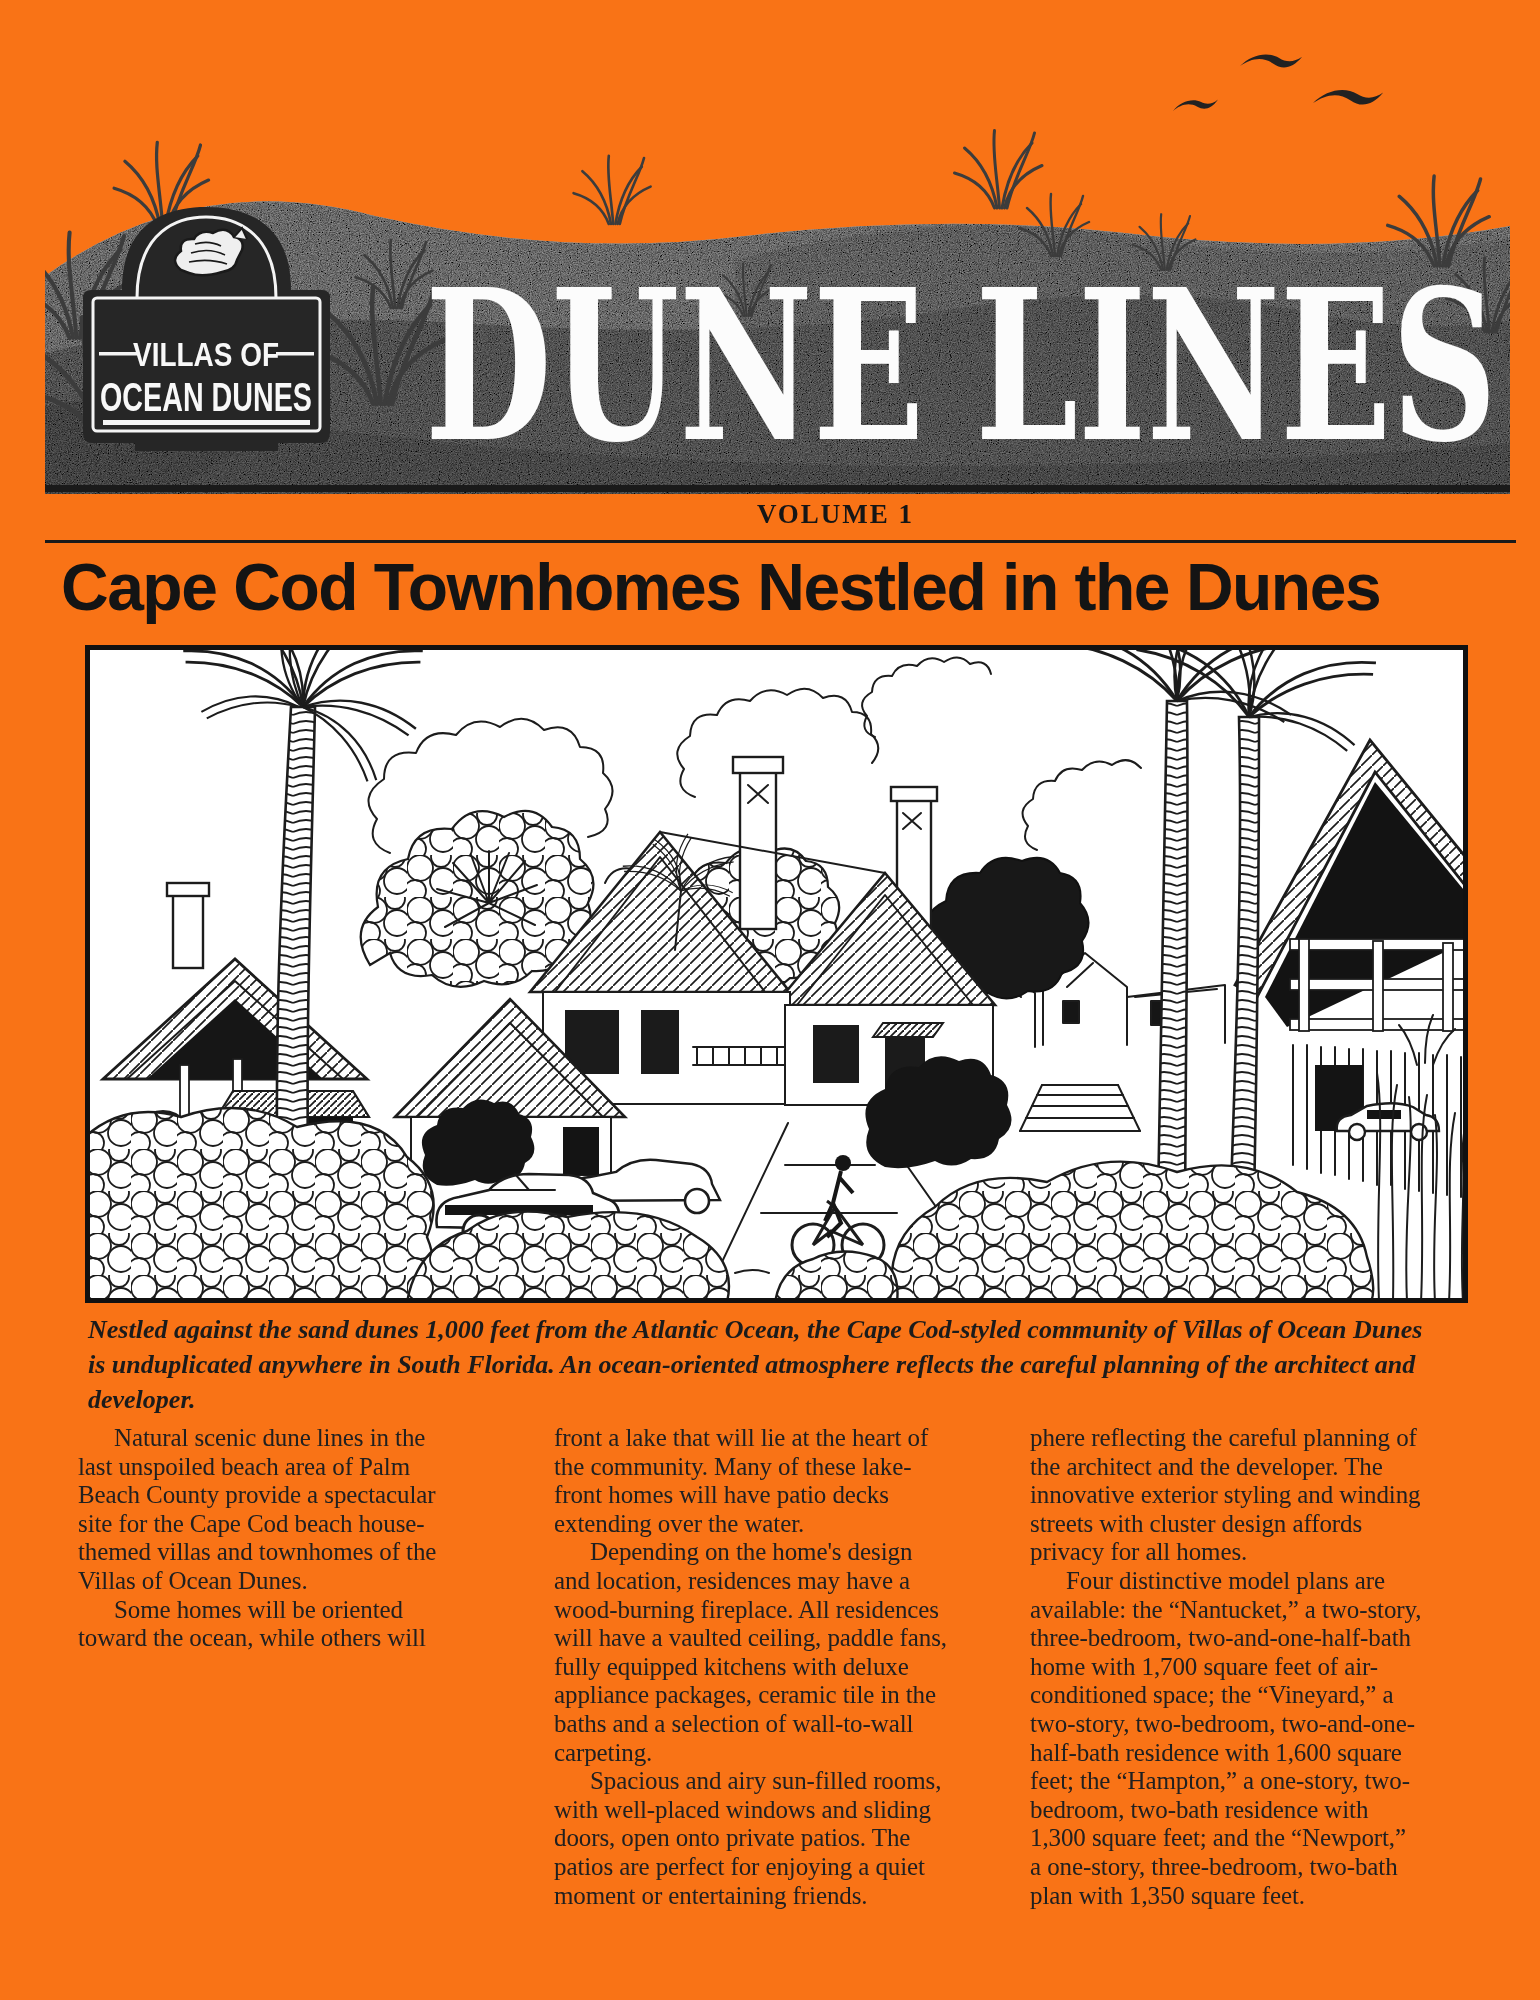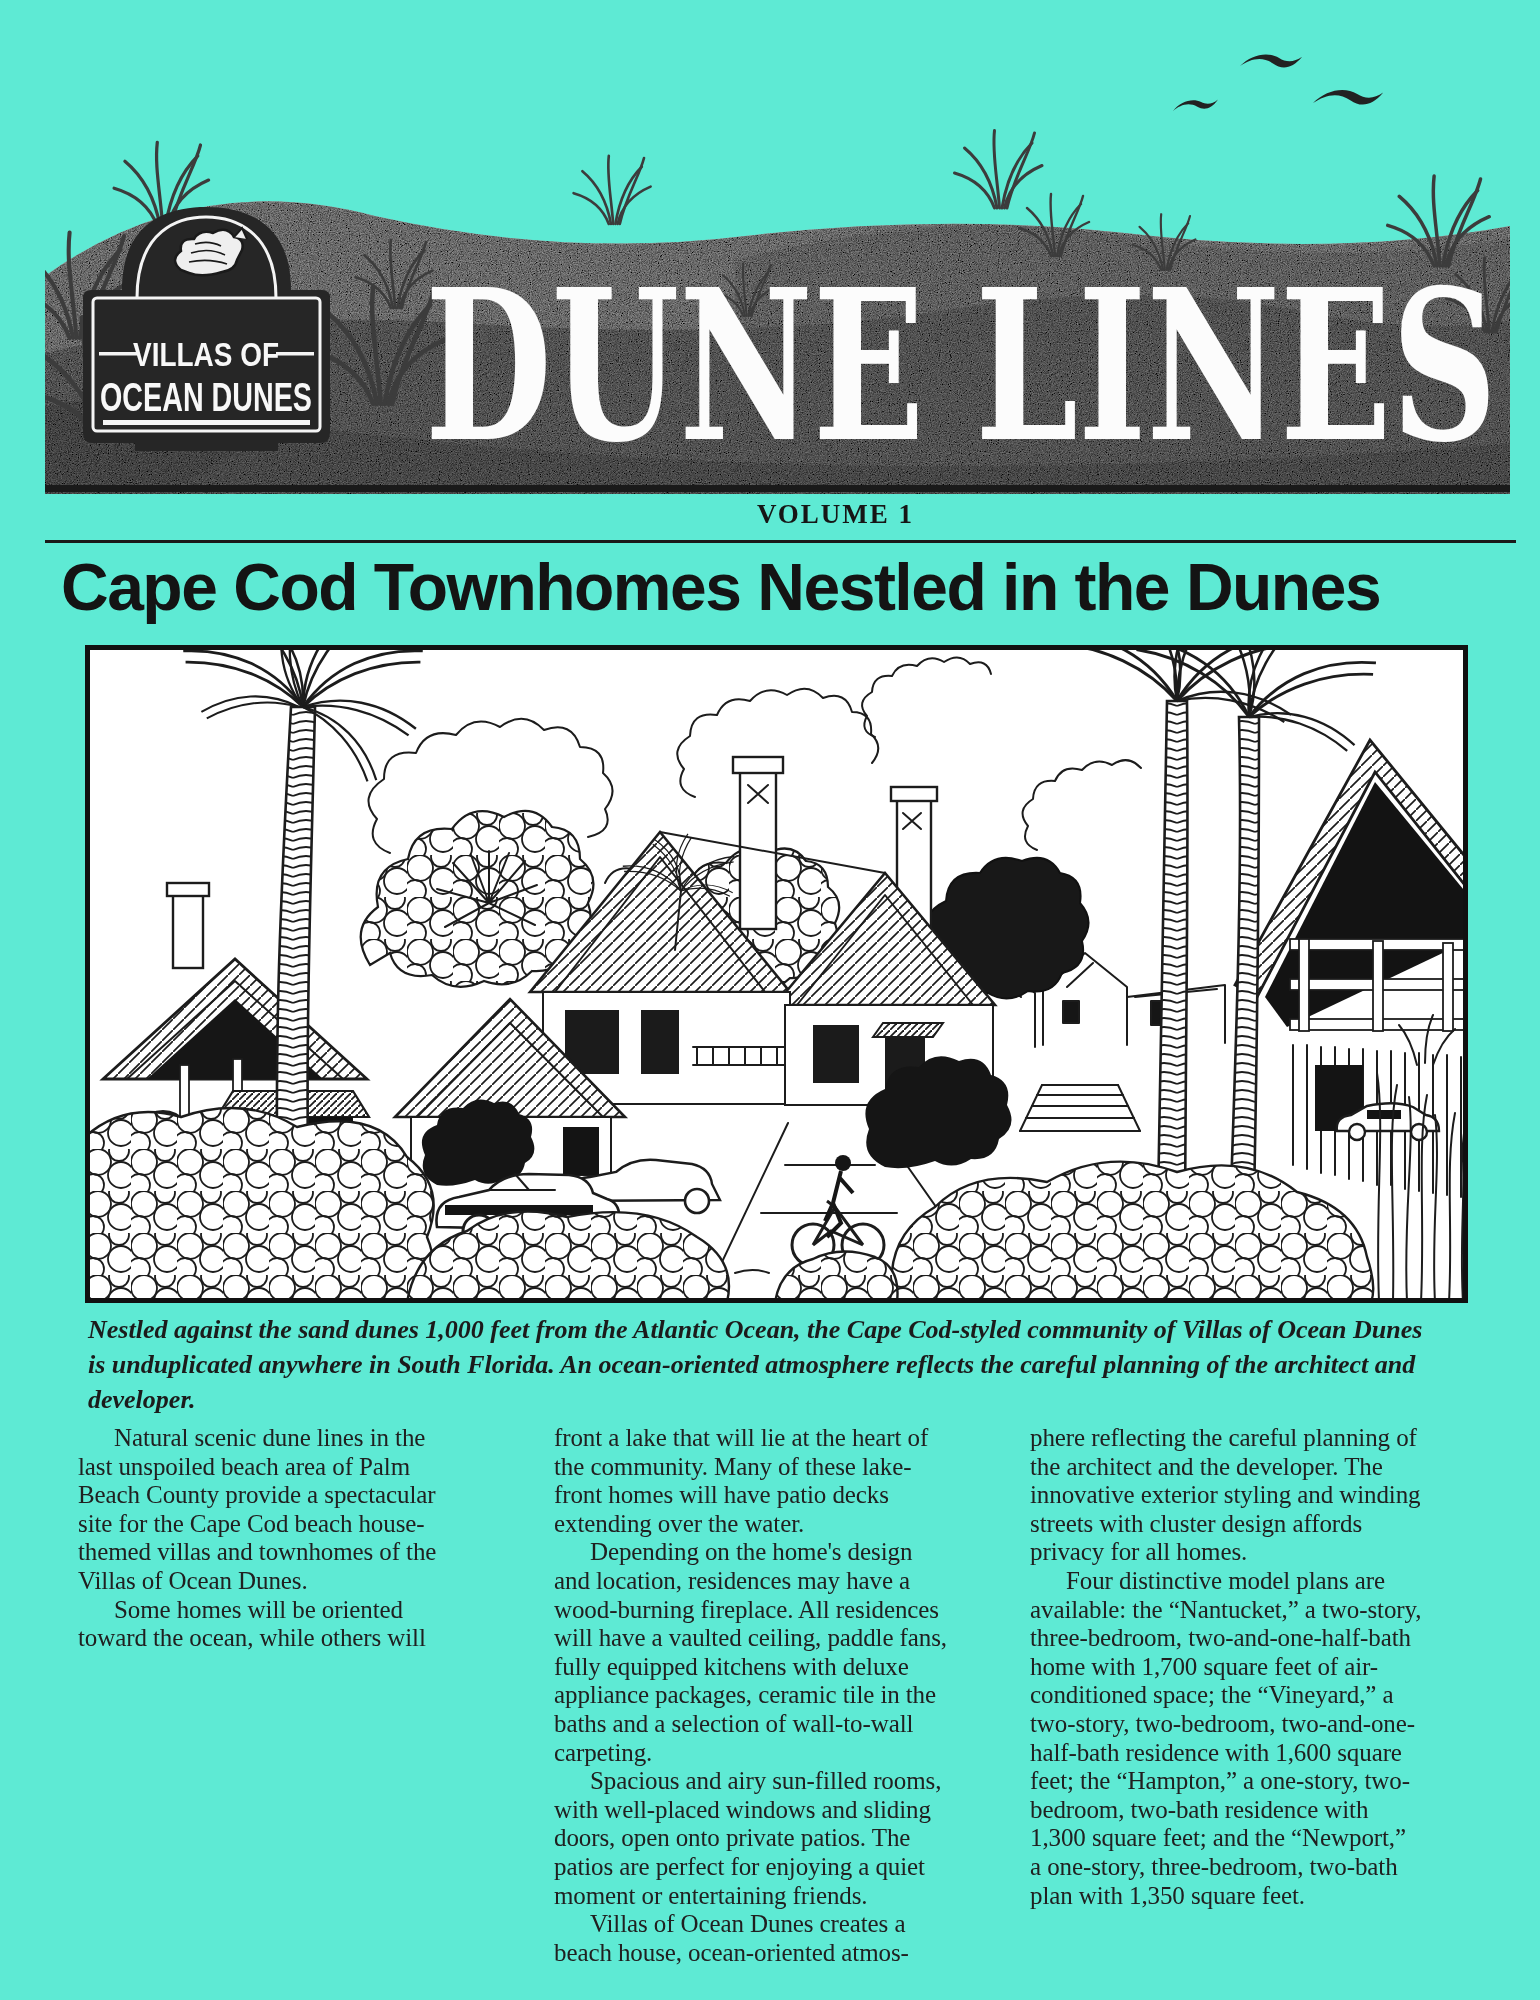--- a/index.html
+++ b/index.html
@@ -1,19 +1,19 @@
 <!DOCTYPE html>
 <html><head>
 <meta charset="utf-8">
 <style>
   html,body{margin:0;padding:0;}
   body{background:#e9e8e4;}
   .page{
     position:relative; width:1540px; height:2000px; margin:0 auto;
-    background:#5eead4; overflow:hidden;
+    background:#f97316; overflow:hidden;
     font-family:"Liberation Serif", serif; color:#1d1d1d;
   }
   .masthead-svg{position:absolute; left:45px; top:8px;}
   .volume{
     position:absolute; left:45px; top:499px; width:1465px;
     text-align:center; transform:translateX(58px);
     font-family:"Liberation Serif", serif; font-weight:700;
     font-size:27px; letter-spacing:2px; color:#161616;
   }
   .thin-rule{position:absolute; left:45px; top:540px; width:1471px; height:3px; background:#1a1a1a;}
@@ -381,22 +381,20 @@
 will have a vaulted ceiling, paddle fans,
 fully equipped kitchens with deluxe
 appliance packages, ceramic tile in the
 baths and a selection of wall-to-wall
 carpeting.</p>
         <p class="para indent">Spacious and airy sun-filled rooms,
 with well-placed windows and sliding
 doors, open onto private patios. The
 patios are perfect for enjoying a quiet
 moment or entertaining friends.</p>
-        <p class="para indent">Villas of Ocean Dunes creates a
-beach house, ocean-oriented atmos-</p>
       </div>
       <div class="col">
         <p class="para">phere reflecting the careful planning of
 the architect and the developer. The
 innovative exterior styling and winding
 streets with cluster design affords
 privacy for all homes.</p>
         <p class="para indent">Four distinctive model plans are
 available: the “Nantucket,” a two-story,
 three-bedroom, two-and-one-half-bath

